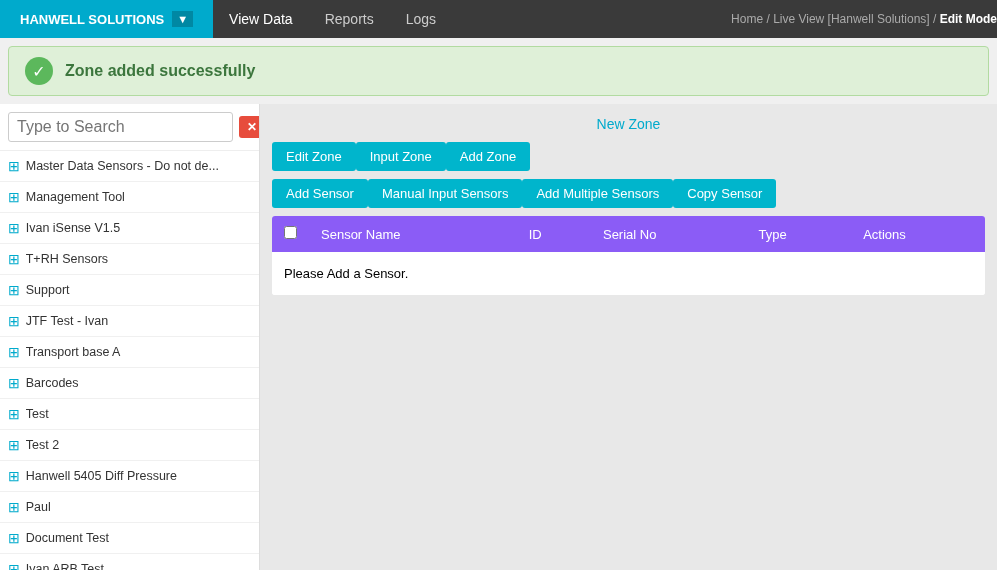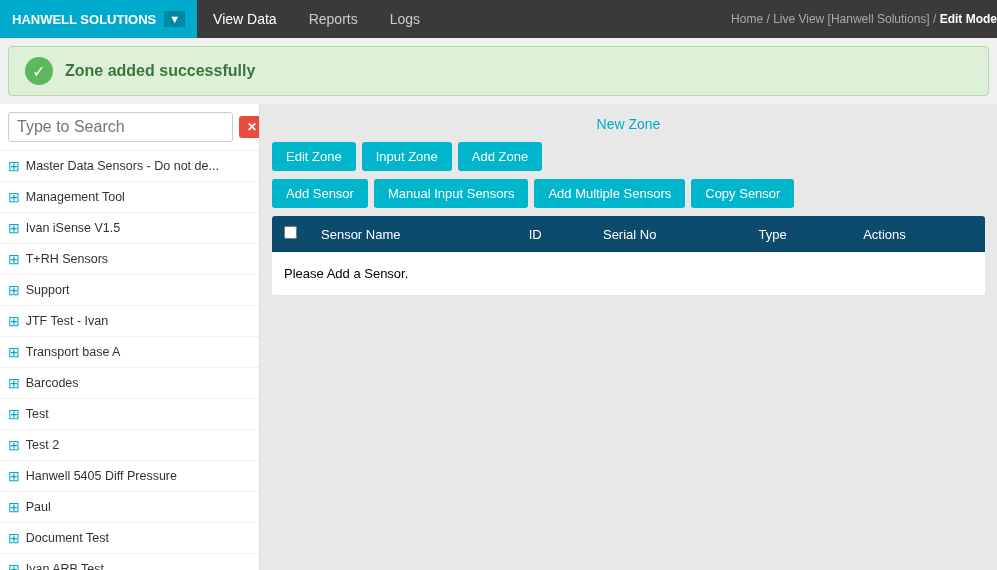--- a/index.html
+++ b/index.html
@@ -11,21 +11,21 @@
       height: 38px;
       display: flex;
       align-items: center;
       padding: 0;
     }
     .brand-btn {
       background: #00aacc;
       color: white;
       font-weight: bold;
       font-size: 13px;
-      padding: 0 12px;
+      padding: 0 20px;
       height: 38px;
       display: flex;
       align-items: center;
       gap: 8px;
       border: none;
       cursor: pointer;
     }
     .brand-btn .dropdown-arrow {
       background: rgba(0,0,0,0.2);
       padding: 2px 5px;
@@ -153,21 +153,20 @@
       overflow-y: auto;
     }
     .zone-title {
       text-align: center;
       color: #00aacc;
       font-size: 14px;
       margin-bottom: 10px;
     }
     .btn-row {
       display: flex;
-      gap: 6px;
       margin-bottom: 8px;
       flex-wrap: wrap;
     }
     .btn {
       padding: 7px 14px;
       border: none;
       border-radius: 3px;
       cursor: pointer;
       font-size: 13px;
       font-weight: normal;
@@ -179,21 +178,21 @@
 
     
     .sensor-table {
       width: 100%;
       border-collapse: collapse;
       background: white;
       border-radius: 3px;
       overflow: hidden;
     }
     .sensor-table thead tr {
-      background: #0c4a6e;
+      background: #8b5cf6;
       color: white;
     }
     .sensor-table thead th {
       padding: 10px 12px;
       text-align: left;
       font-weight: normal;
       font-size: 13px;
     }
     .sensor-table tbody tr {
       background: white;

